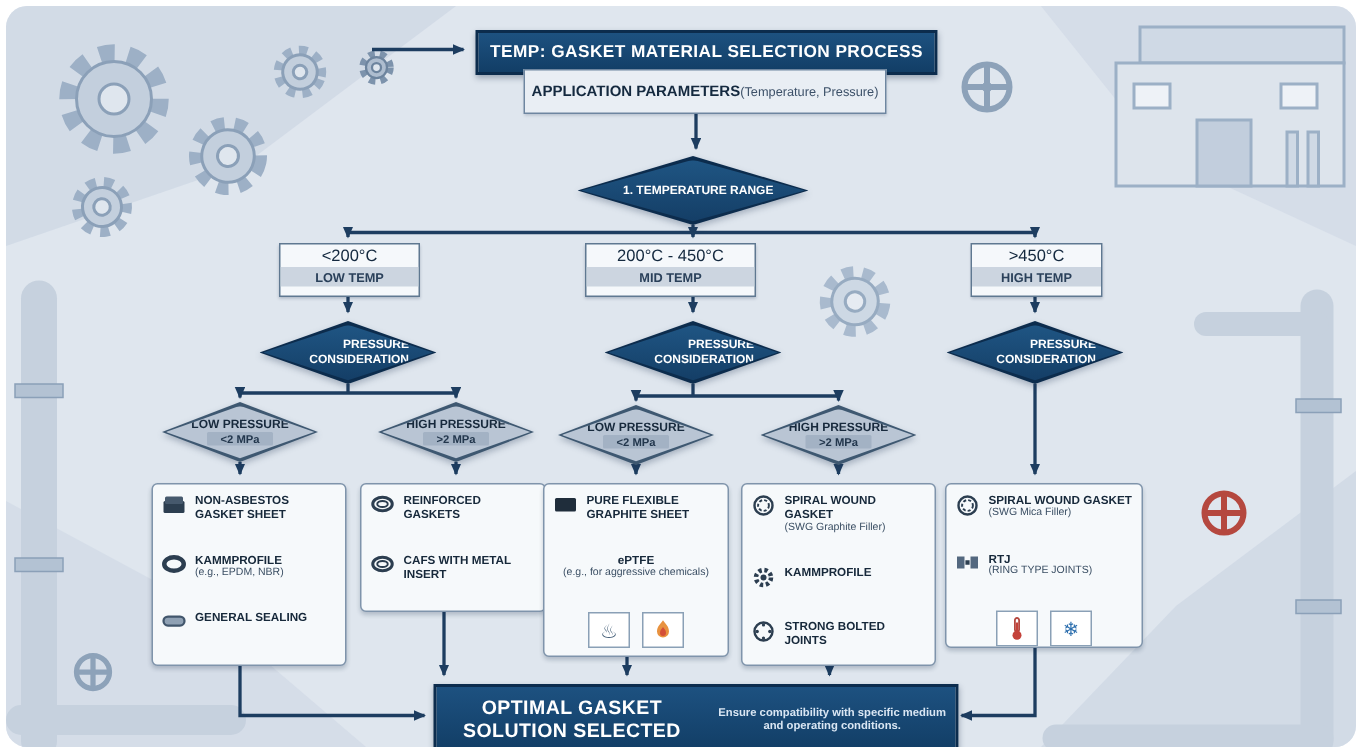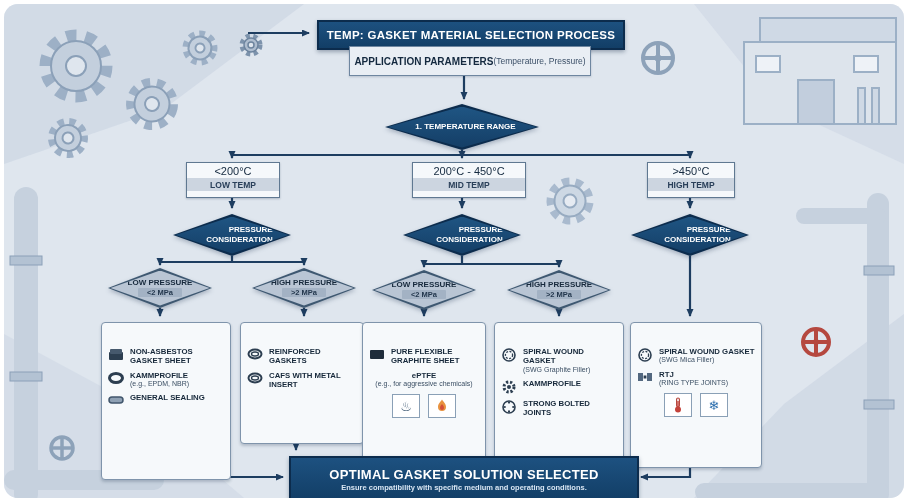--- a/index.html
+++ b/index.html
@@ -29,35 +29,35 @@
   .diamond.navy .d-i span{font-weight:bold;font-size:8px;line-height:1.25;width:72%}
   .temp-diamond .d-i span{font-weight:bold;font-size:10px;line-height:1.2;width:70%}
   .pnode .d-i b{font-size:8px;color:#17293c;line-height:1.1}
   .pnode .d-i i{font-style:normal;font-size:7.5px;font-weight:bold;color:#23374d;background:#a3b2c4;
                 padding:0 9px;margin-top:1px;border-radius:1px}
 
   .temp-box{background:#f5f8fb;border:1.5px solid #5f7891;text-align:center;box-shadow:0 1px 2px rgba(20,40,70,.25);overflow:hidden}
   .temp-box .tm{font-size:11px;font-weight:normal;color:#14293f;padding:2px 0 1px}
   .temp-box .ts{font-size:8.5px;font-weight:bold;color:#2a405a;background:#ccd5e0;padding:1.5px 0}
 
-  .rbox{background:#f6f9fb;border:1.5px solid #7f94ab;border-radius:4px;padding:24px 5px;
-        display:flex;flex-direction:column;gap:5px;box-shadow:0 2px 3px rgba(20,40,70,.22)}
+  .rbox{background:#f6f9fb;border:1.5px solid #7f94ab;border-radius:4px;padding:6px 5px;
+        display:flex;flex-direction:column;gap:21px;box-shadow:0 2px 3px rgba(20,40,70,.22)}
   .item{display:flex;gap:5px;align-items:flex-start}
   .item .ic{flex:0 0 18px;display:flex;align-items:center;justify-content:center;margin-top:1px}
   .item .txt{flex:1}
   .item .txt b{display:block;font-size:7.8px;color:#16283a;line-height:1.2}
   .item .txt i{display:block;font-style:normal;font-size:7px;color:#3a4e63;line-height:1.2}
   .item.center{justify-content:center;text-align:center}
   .badges{display:flex;gap:8px;justify-content:center;margin-top:1px}
   .badge{width:26px;height:22px;border:1px solid #8aa0b6;background:#fff;display:flex;
          align-items:center;justify-content:center;font-size:13px;line-height:1}
   .badge.steam{color:#3f5a74}
   .badge.snow{color:#2d6fae}
 
-  .footer-banner{flex-direction:column;gap:1px}
+  .footer-banner{flex-direction:row;gap:1px}
   .footer-banner .f1{font-size:13px;letter-spacing:.3px}
   .footer-banner .f2{font-size:7.5px;font-weight:bold;color:#d9e6f3}
 </style>
 </head>
 <body>
 
 <div class="frame">
 <div class="canvas">
 
   <svg id="decor" class="layer" width="900" height="494">
@@ -183,21 +183,21 @@
     <div class="d-o"></div>
     <div class="d-i">
       <span>1. TEMPERATURE RANGE</span>
     </div>
   </div>
 
   <div class="node temp-box" style="left:182px;top:158px;width:92px;height:34px">
     <div class="tm">&lt;200°C</div>
     <div class="ts">LOW TEMP</div>
   </div>
-  <div class="node temp-box" style="left:408px;top:158px;width:112px;height:34px">
+  <div class="node temp-box" style="left:386px;top:158px;width:112px;height:34px">
     <div class="tm">200°C - 450°C</div>
     <div class="ts">MID TEMP</div>
   </div>
   <div class="node temp-box" style="left:643px;top:158px;width:86px;height:34px">
     <div class="tm">&gt;450°C</div>
     <div class="ts">HIGH TEMP</div>
   </div>
 
   <div class="diamond navy" style="left:169px;top:210px;width:118px;height:42px">
     <div class="d-o"></div>

